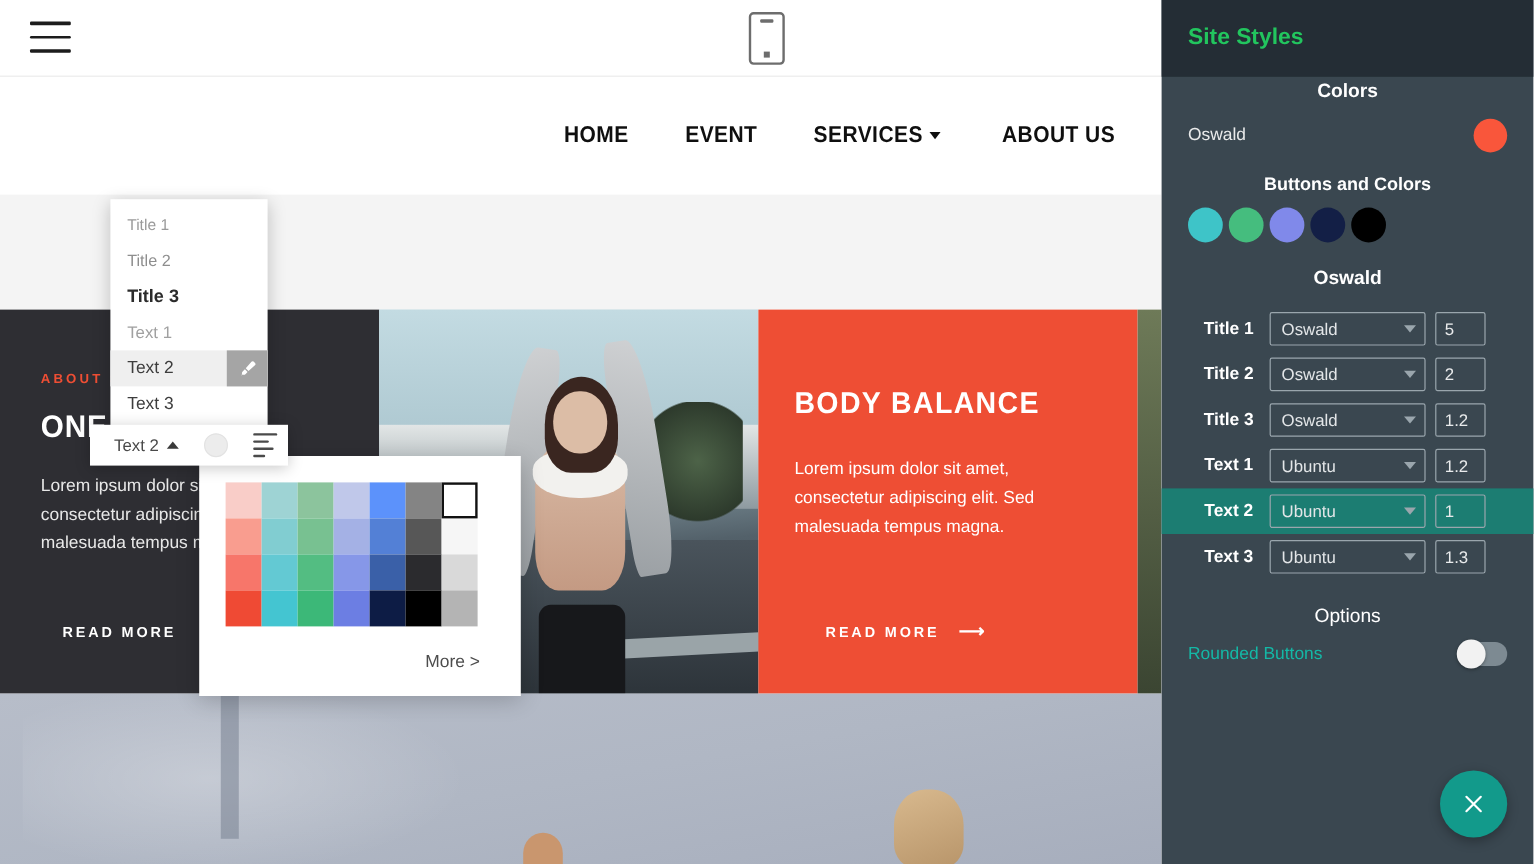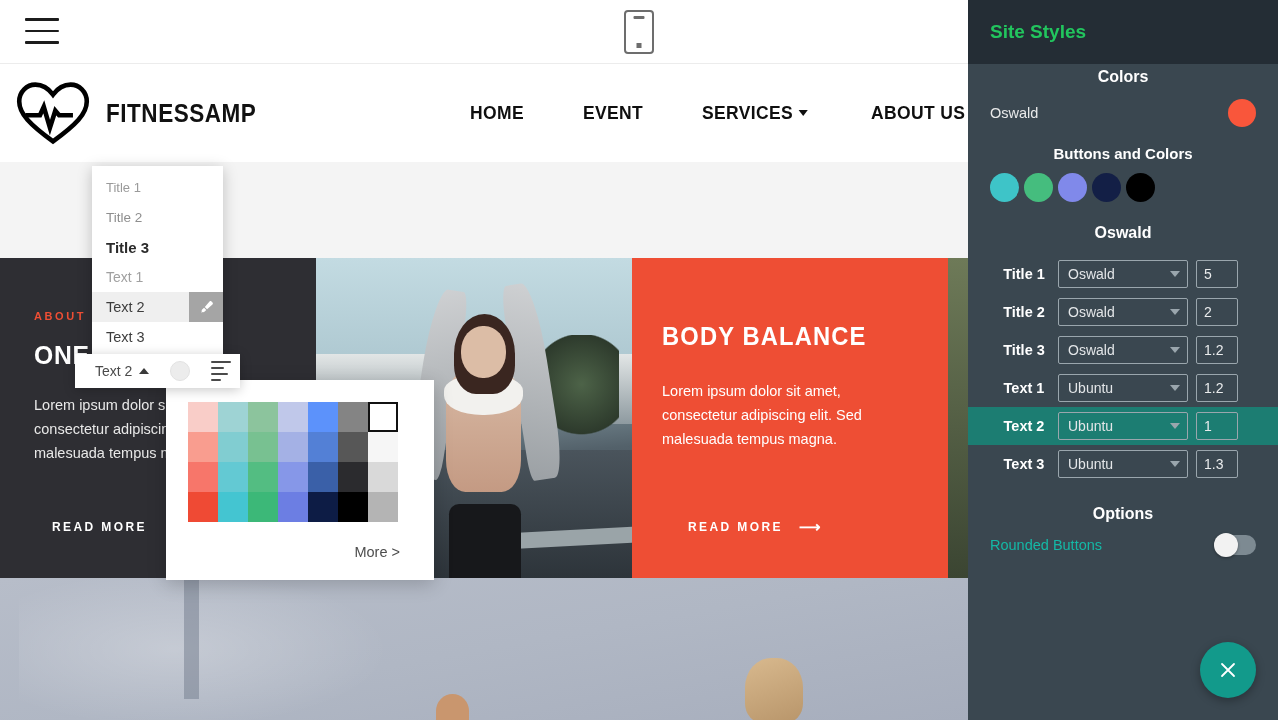--- a/index.html
+++ b/index.html
@@ -62,21 +62,21 @@
     display: flex; align-items: center; gap: 14px;
   }
   .brand-logo { width: 78px; height: 66px; }
   .brand-name {
     font-family: "Liberation Sans Narrow", "Liberation Sans", sans-serif;
     font-size: 25px; font-weight: bold; letter-spacing: 0.6px;
     color: #111; transform: scaleX(0.9); transform-origin: left center;
   }
   .site-nav {
     position: absolute; left: 470px; top: 0; height: 98px;
-    display: flex; align-items: center; gap: 16px;
+    display: flex; align-items: center; gap: 4px;
   }
   .nav-item {
     font-family: "Liberation Sans Narrow", "Liberation Sans", sans-serif;
     font-size: 19px; font-weight: bold; letter-spacing: 0.4px;
     color: #0f0f0f; margin-right: 38px; white-space: nowrap;
     cursor: pointer; transform: scaleX(0.92); transform-origin: left center;
     display: flex; align-items: center; gap: 6px;
   }
   .caret-down {
     width: 0; height: 0; border-left: 5px solid transparent;
@@ -345,21 +345,21 @@
     width: 0; height: 0; border-left: 5px solid transparent;
     border-right: 5px solid transparent; border-top: 6px solid #9aa6ad;
   }
   .fr-size {
     width: 42px; height: 28px; margin-left: 8px;
     border: 1px solid #9aa6ad; border-radius: 2px;
     display: flex; align-items: center; padding-left: 7px;
     font-size: 14px; color: #e9ebec; cursor: text; background: transparent;
   }
 
-  .options-title { font-size: 16px; font-weight: bold; color: #ffffff; margin: 22px 0 12px 0; }
+  .options-title { font-size: 16px; font-weight: normal; color: #ffffff; margin: 22px 0 12px 0; }
   .opt-row { display: flex; align-items: center; justify-content: space-between; }
   .opt-row .lbl { font-size: 14.5px; color: #14b8a6; }
   .toggle {
     width: 42px; height: 20px; border-radius: 10px;
     background: #7d8a92; position: relative; cursor: pointer;
   }
   .toggle .knob {
     position: absolute; left: 0; top: -2px;
     width: 24px; height: 24px; border-radius: 50%;
     background: #f2f2f2; box-shadow: 0 1px 3px rgba(0,0,0,0.35);
@@ -387,27 +387,20 @@
       </div>
       <div class="device-icon">
         <div class="speaker"></div>
         <div class="home-btn"></div>
       </div>
     </div>
 
     <div class="gray-band"></div>
 
     <div class="site-header">
-      <div class="brand">
-        <svg class="brand-logo" viewBox="0 0 100 86">
-          <path d="M50 80 C20 58 6 44 6 28 C6 15 16 6 27 6 C36 6 44 11 50 19 C56 11 64 6 73 6 C84 6 94 15 94 28 C94 44 80 58 50 80 Z" fill="none" stroke="#000" stroke-width="6"></path>
-          <polyline points="14,46 33,46 38,35 46,62 53,40 58,46 76,46" fill="none" stroke="#000" stroke-width="6" stroke-linejoin="miter"></polyline>
-        </svg>
-        <div class="brand-name">FITNESSAMP</div>
-      </div>
 
       <nav class="site-nav">
         <div class="nav-item">
           <span>HOME</span>
         </div>
         <div class="nav-item">
           <span>EVENT</span>
         </div>
         <div class="nav-item">
           <span>SERVICES</span>

